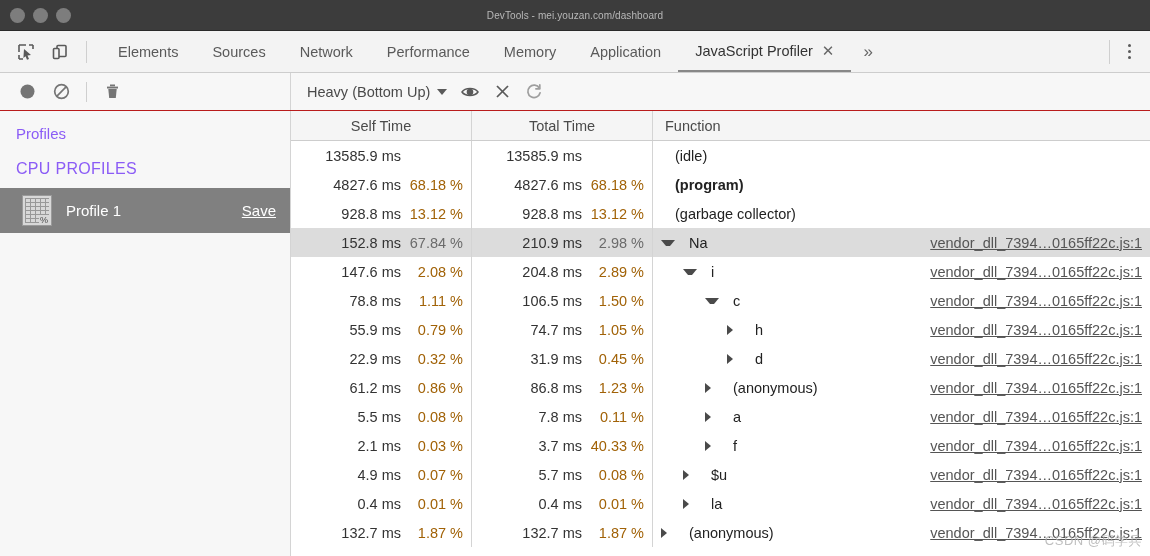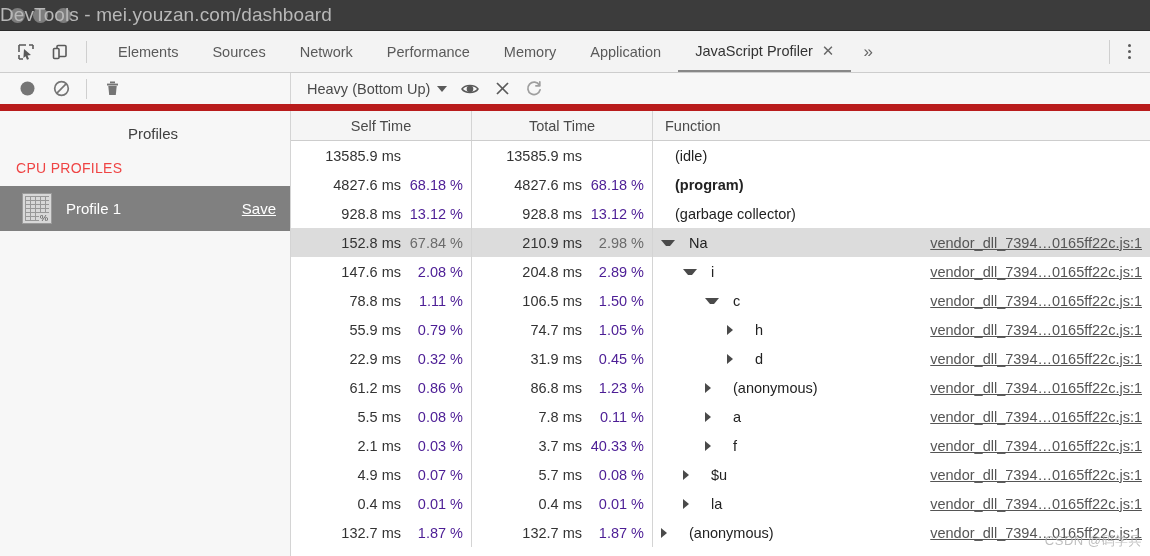--- a/index.html
+++ b/index.html
@@ -15,22 +15,22 @@
   .titlebar {
     height: 31px; flex: 0 0 31px;
     background: #3c3c3c;
     display: flex; align-items: center;
     position: relative;
     border-bottom: 1px solid #2a2a2a;
   }
   .lights { display: flex; align-items: center; gap: 8px; padding-left: 10px; }
   .light { width: 15px; height: 15px; border-radius: 50%; background: #7d7d7d; }
   .title-text {
-    position: absolute; left: 0; right: 0; 
-    color: #b8b8b8; font-size: 19px; letter-spacing: 0.1px;
+    position: absolute; left: 0; right: 0; text-align: center;
+    color: #b8b8b8; font-size: 10px; letter-spacing: 0.1px;
     pointer-events: none;
   }
 
   
   .tabbar {
     height: 42px; flex: 0 0 42px;
     background: #f3f3f3;
     border-bottom: 1px solid #cdcdcd;
     display: flex; align-items: stretch;
   }
@@ -57,21 +57,21 @@
   .kebab {
     width: 30px; display: flex; flex-direction: column; align-items: center;
     justify-content: center; gap: 3px; cursor: pointer; margin-right: 6px;
   }
   .kebab i { width: 3px; height: 3px; border-radius: 50%; background: #5a5a5a; display: block; }
 
   
   .toolbar {
     height: 38px; flex: 0 0 38px;
     background: #f7f7f7;
-    border-bottom: 7px solid #b91c1c;
+    border-bottom: 1px solid #b91c1c;
     display: flex; align-items: stretch;
   }
   .toolbar-left {
     width: 291px; flex: 0 0 291px;
     display: flex; align-items: center; gap: 4px; padding-left: 12px;
     border-right: 1px solid #d4d4d4;
   }
   .tool-btn {
     width: 30px; height: 30px; display: flex; align-items: center;
     justify-content: center; cursor: pointer;
@@ -91,26 +91,25 @@
   .body { flex: 1; display: flex; min-height: 0; }
 
   
   .sidebar {
     width: 291px; flex: 0 0 291px;
     background: #f7f7f7;
     border-right: 1px solid #d4d4d4;
     display: flex; flex-direction: column;
   }
   .side-title {
-    font-size: 15px; color: #404040;
+    font-size: 15px; color: #8b5cf6;
     padding: 14px 0 13px 16px;
-    text-align: center;
   }
   .side-group {
-    font-size: 14px; color: #ef4444;
+    font-size: 16px; color: #8b5cf6;
     padding: 5px 0 10px 16px; letter-spacing: 0.3px;
   }
   .profile-item {
     display: flex; align-items: center;
     background: #808080; color: #ffffff;
     padding: 7px 14px 7px 22px; cursor: pointer;
   }
   .profile-icon {
     width: 30px; height: 31px; flex: 0 0 30px;
     background: #d8d8d8; border: 1px solid #9a9a9a;
@@ -150,21 +149,21 @@
   .row { display: flex; height: 29px; align-items: center; cursor: pointer; }
   .row.selected { background: #dcdcdc; }
   .cell-self, .cell-total {
     display: flex; align-items: center; justify-content: flex-end;
     height: 29px; font-size: 14.5px; color: #333;
     padding-right: 8px;
   }
   .cell-self  { width: 181px; flex: 0 0 181px; border-right: 1px solid #d4d4d4; }
   .cell-total { width: 181px; flex: 0 0 181px; border-right: 1px solid #d4d4d4; }
   .ms { white-space: nowrap; }
-  .pc { color: #4c1d95; width: 62px; text-align: right; white-space: nowrap; }
+  .pc { color: #a16207; width: 62px; text-align: right; white-space: nowrap; }
   .row.selected .pc { color: #6b6b6b; }
   .cell-func {
     flex: 1; display: flex; align-items: center; min-width: 0;
     height: 29px; padding-left: 8px; font-size: 14.5px; color: #222;
   }
   .tri { width: 14px; flex: 0 0 14px; display: flex; align-items: center; justify-content: center; }
   .tri.down {
     width: 0; height: 0; margin-right: 14px; margin-left: 0;
     border-left: 5px solid transparent; border-right: 5px solid transparent;
     border-top: 6px solid #4a4a4a;

